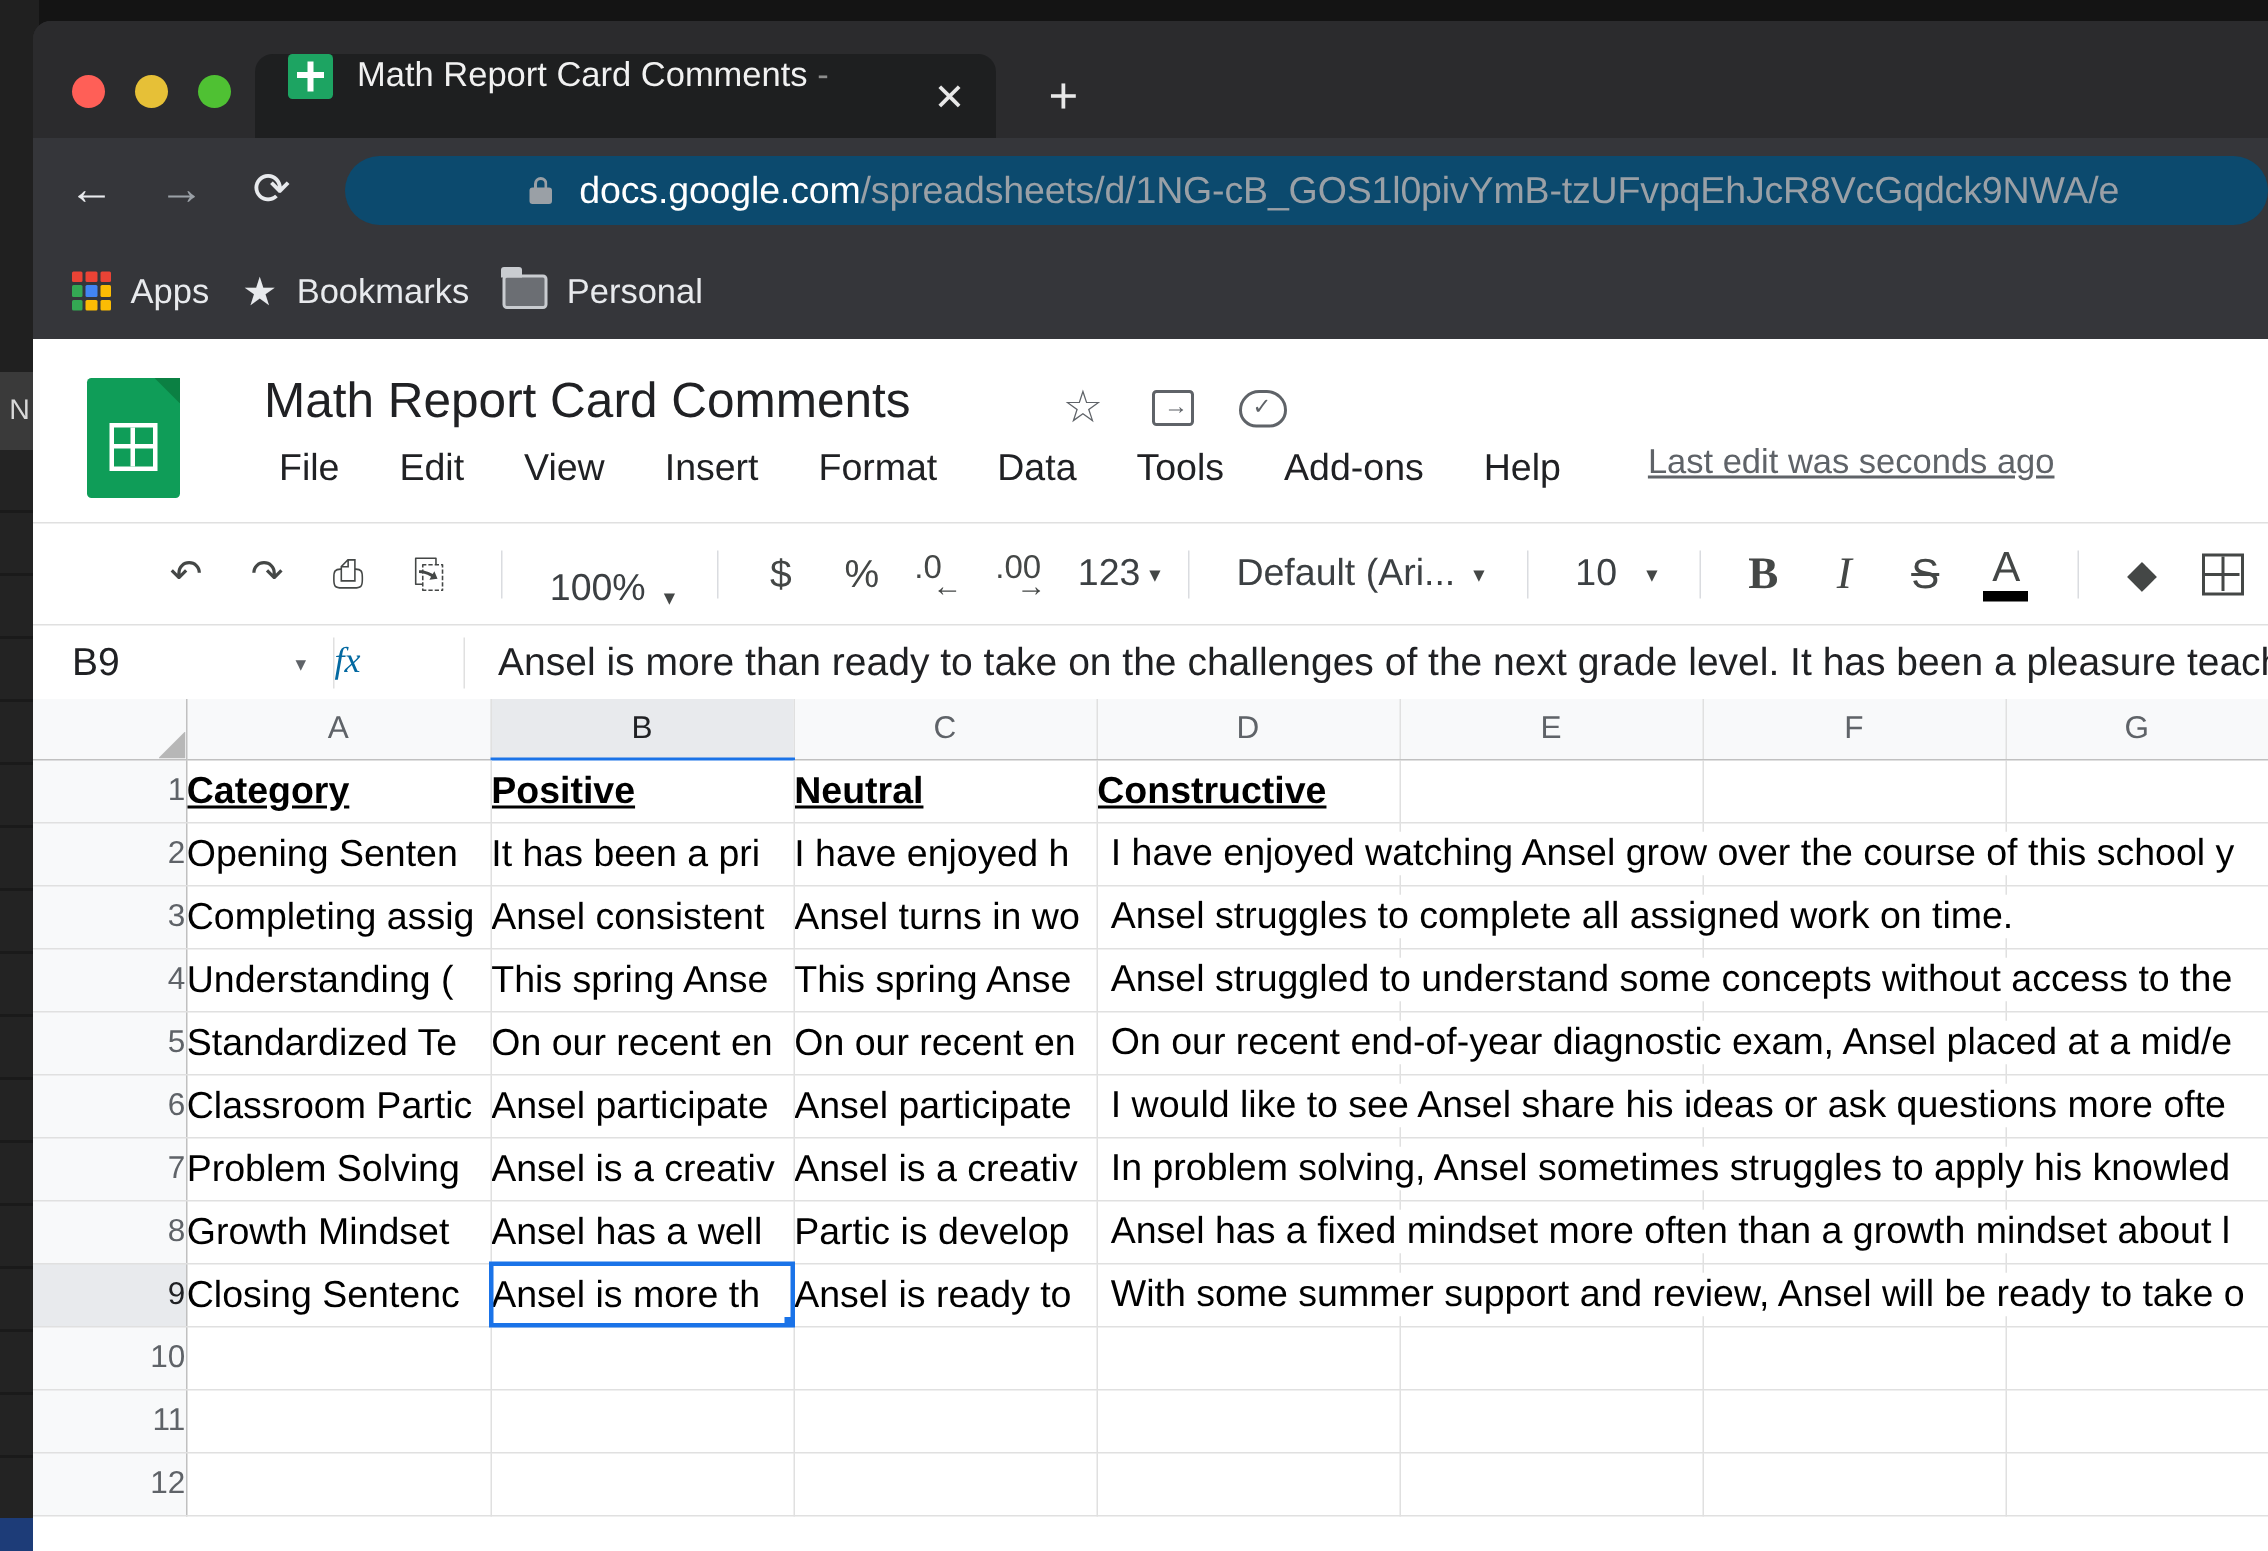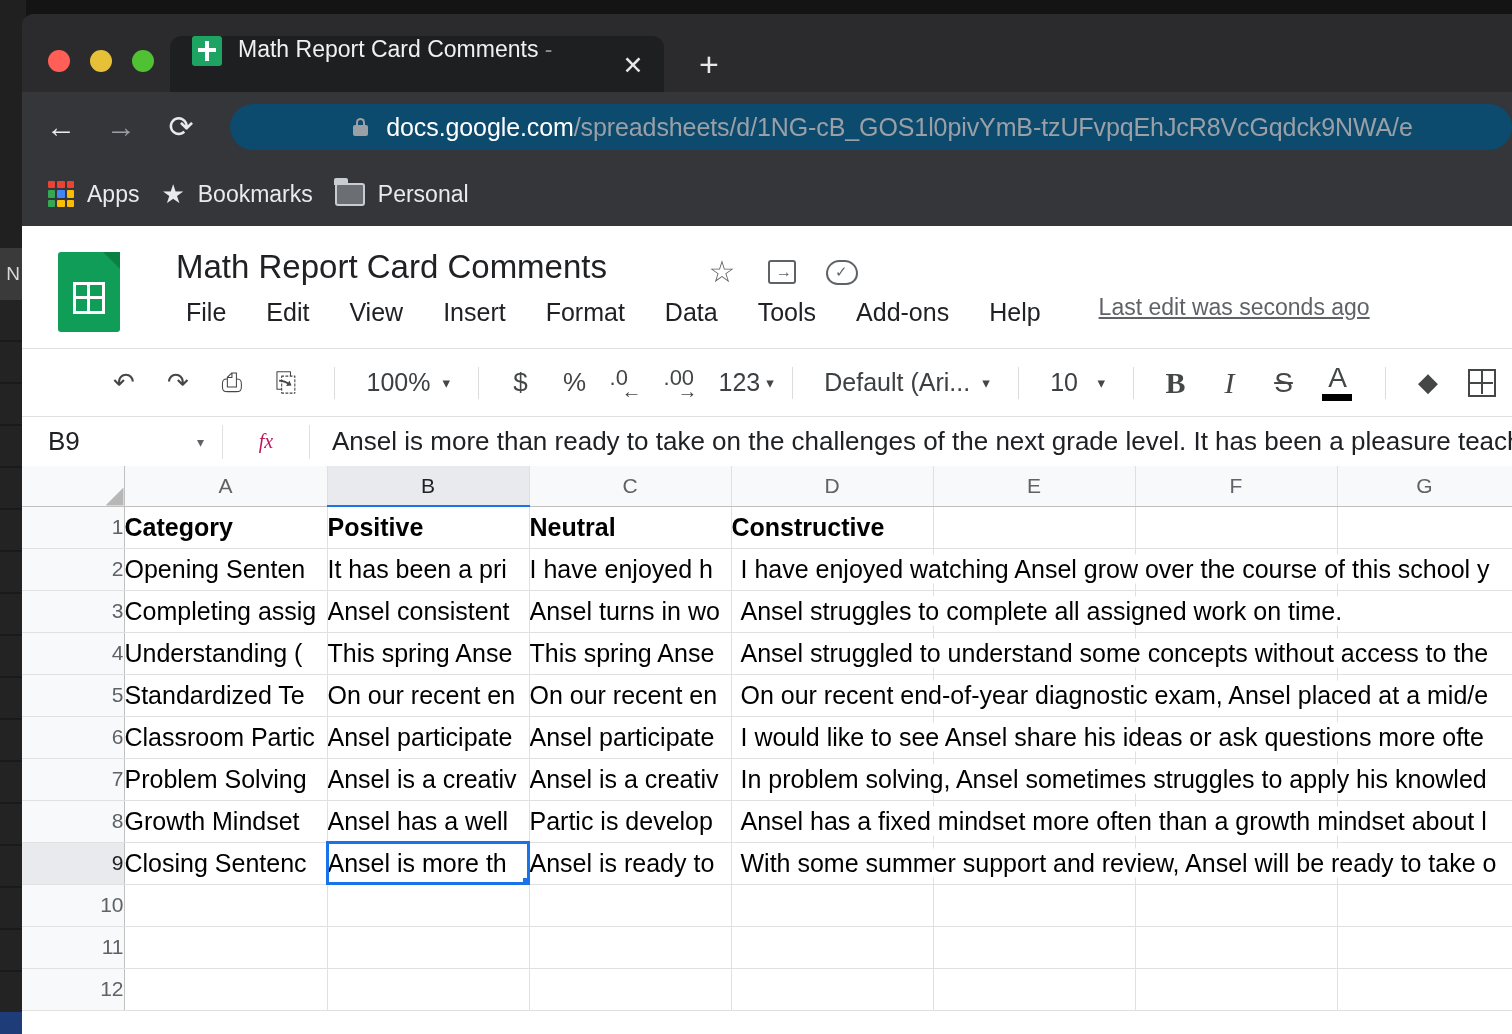--- a/index.html
+++ b/index.html
@@ -219,21 +219,21 @@
   .tb-btn {
     height: 48px; min-width: 48px; display: flex; align-items: center; justify-content: center;
     color: #444746; font-size: 26px; cursor: pointer; margin-right: 6px;
   }
   .tb-sep { width: 1px; height: 32px; background: #dadce0; margin: 0 18px; }
   .tb-select {
     height: 48px; display: flex; align-items: center; cursor: pointer;
     font-size: 25px; color: #3c4043; white-space: nowrap;
   }
   .caret { font-size: 15px; color: #444746; margin-left: 12px; }
-  #zoom-select { width: 150px; padding-left: 14px; justify-content: space-between; padding-right: 10px; }
+  #zoom-select { width: 150px; padding-left: 14px; justify-content: space-between; padding-right: 10px; align-items: flex-end; }
   #font-select { width: 200px; padding-left: 14px; justify-content: space-between; padding-right: 10px; }
   #fontsize-select { width: 130px; padding-left: 14px; justify-content: space-between; padding-right: 10px; }
   #bold-btn { font-weight: 700; font-family: "Liberation Serif", serif; font-size: 30px; }
   #italic-btn { font-style: italic; font-family: "Liberation Serif", serif; font-size: 30px; }
   #strike-btn { text-decoration: line-through; font-size: 28px; }
   #textcolor-btn { position: relative; flex-direction: column; }
   #textcolor-btn .letter { font-size: 28px; line-height: 28px; }
   #textcolor-btn .swatch { width: 30px; height: 7px; background: #000; margin-top: 2px; }
   .dec-icon { position: relative; width: 46px; height: 40px; }
   .dec-icon .num { position: absolute; left: 4px; top: 2px; font-size: 22px; color: #444746; }
@@ -251,21 +251,21 @@
     display: flex; align-items: center; background: #fff;
   }
   #namebox {
     width: 200px; height: 50px; display: flex; align-items: center;
     padding-left: 26px; justify-content: space-between; padding-right: 18px; cursor: pointer;
   }
   #namebox-value { font-size: 26px; color: #202124; }
   #namebox-caret { font-size: 14px; color: #5f6368; }
   .fb-sep { width: 1px; height: 34px; background: #e0e0e0; }
   #fx-icon {
-    width: 86px; text-align: center; font-size: 20px; color: #be185d;
+    width: 86px; text-align: left; font-size: 24px; color: #0369a1;
     font-family: "Liberation Serif", serif; font-style: italic;
   }
   #formula-input {
     flex: 1; font-size: 26px; color: #202124; padding-left: 22px;
     white-space: nowrap; overflow: hidden; cursor: text;
   }
 
   
   #grid-area { position: relative; background: #fff; }
   #grid-table { border-collapse: collapse; table-layout: fixed; width: 1490px; }
@@ -294,21 +294,21 @@
     border-right: 1px solid #c0c0c0; border-bottom: 1px solid #e0e0e0;
     cursor: pointer;
   }
   .row-head.active { background: #e8eaed; color: #202124; }
   .gcell {
     height: 42px; font-size: 25px; color: #000;
     border-right: 1px solid #e0e0e0; border-bottom: 1px solid #e0e0e0;
     padding-left: 9px; position: relative; overflow: hidden;
     white-space: nowrap; vertical-align: middle; cursor: cell;
   }
-  .gcell.hdr { font-weight: 700; }
+  .gcell.hdr { font-weight: 700; text-decoration: underline; }
   .gcell.overflow { overflow: visible; }
   .gcell.overflow .ovtext {
     position: absolute; left: 9px; top: 50%; transform: translateY(-50%);
     white-space: nowrap; z-index: 2; background: #fff; padding-right: 4px;
   }
   .cell-selected { outline: 3px solid #1a73e8; outline-offset: -2px; z-index: 5; }
   #fill-handle {
     position: absolute; right: -5px; bottom: -5px;
     width: 11px; height: 11px; background: #1a73e8; z-index: 7;
   }

